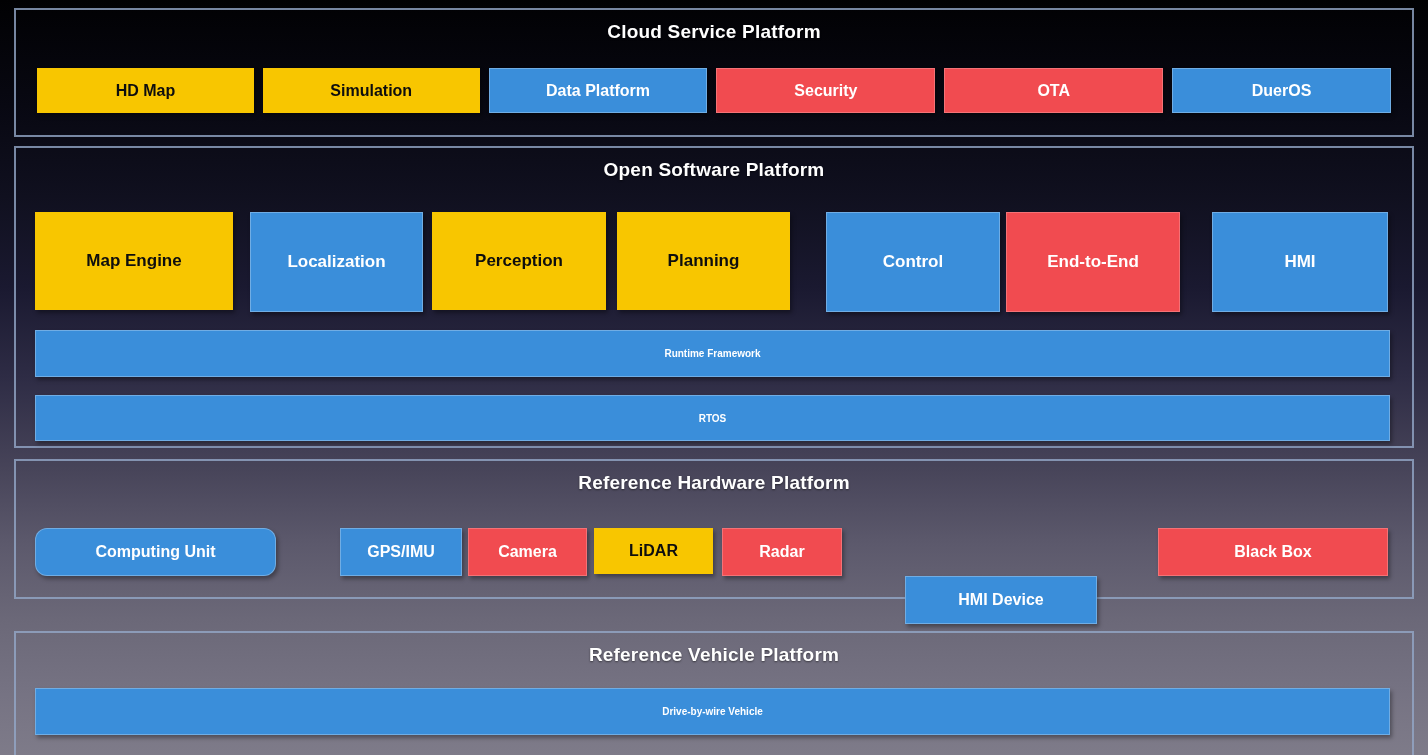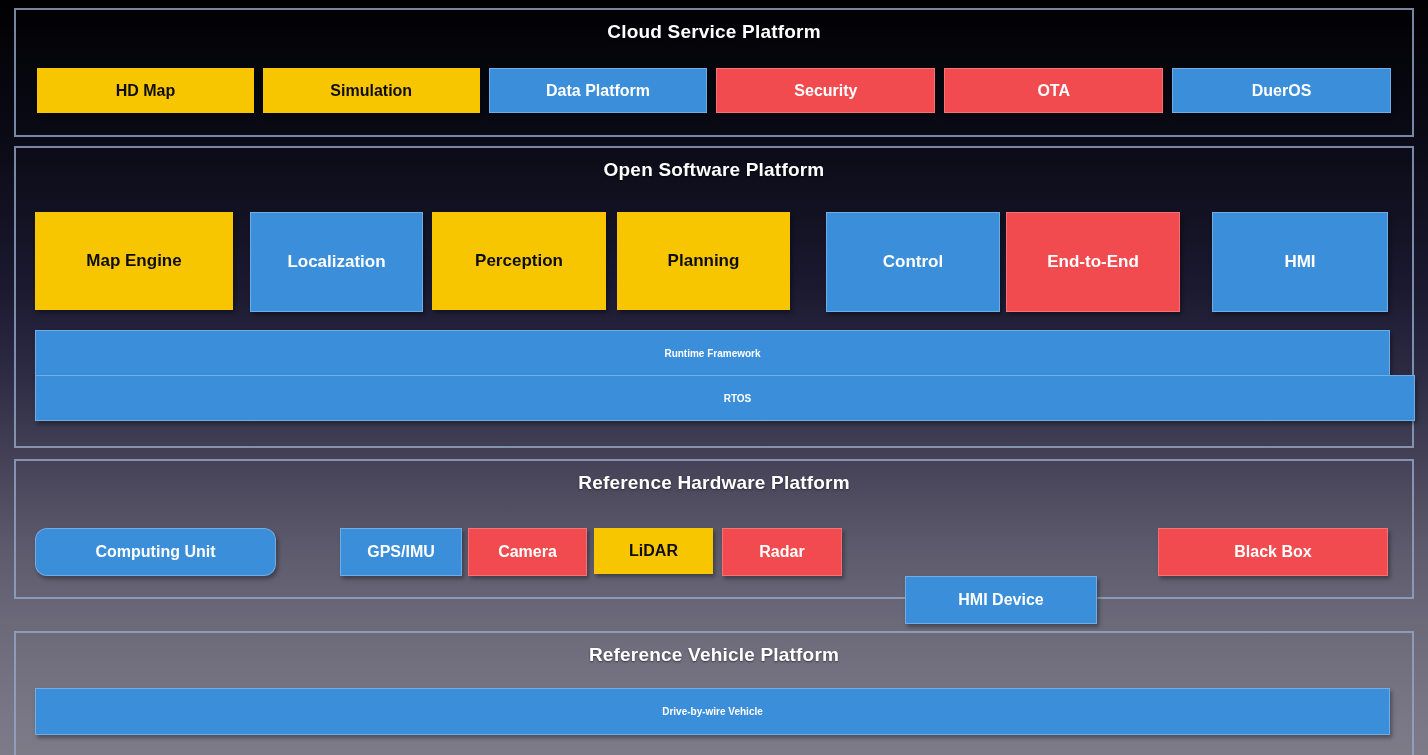--- a/index.html
+++ b/index.html
@@ -44,21 +44,21 @@
   #m2{left:234px;width:171px;}
   #m3{left:416px;width:174px;}
   #m4{left:601px;width:173px;}
   #m5{left:781px;width:172px;margin-left:29px;}
   #m6{left:990px;width:172px;}
   #m7{left:1196px;width:174px;}
 
   
   .bar{left:19px;width:1353px;font-size:10px;}
   #bar-runtime{top:182px;height:45px;}
-  #bar-rtos{top:227px;height:44px;padding-left:25px;}
+  #bar-rtos{top:247px;height:44px;}
 
   
   .hw{top:67px;height:46px;font-size:16px;}
   #h1{left:19px;width:239px;border-radius:12px;}
   #h2{left:324px;width:120px;}
   #h3{left:452px;width:117px;}
   #h4{left:578px;width:119px;}
   #h5{left:706px;width:118px;}
   #h6{left:889px;width:190px;margin-top:48px;}
   #h7{left:1142px;width:228px;}

